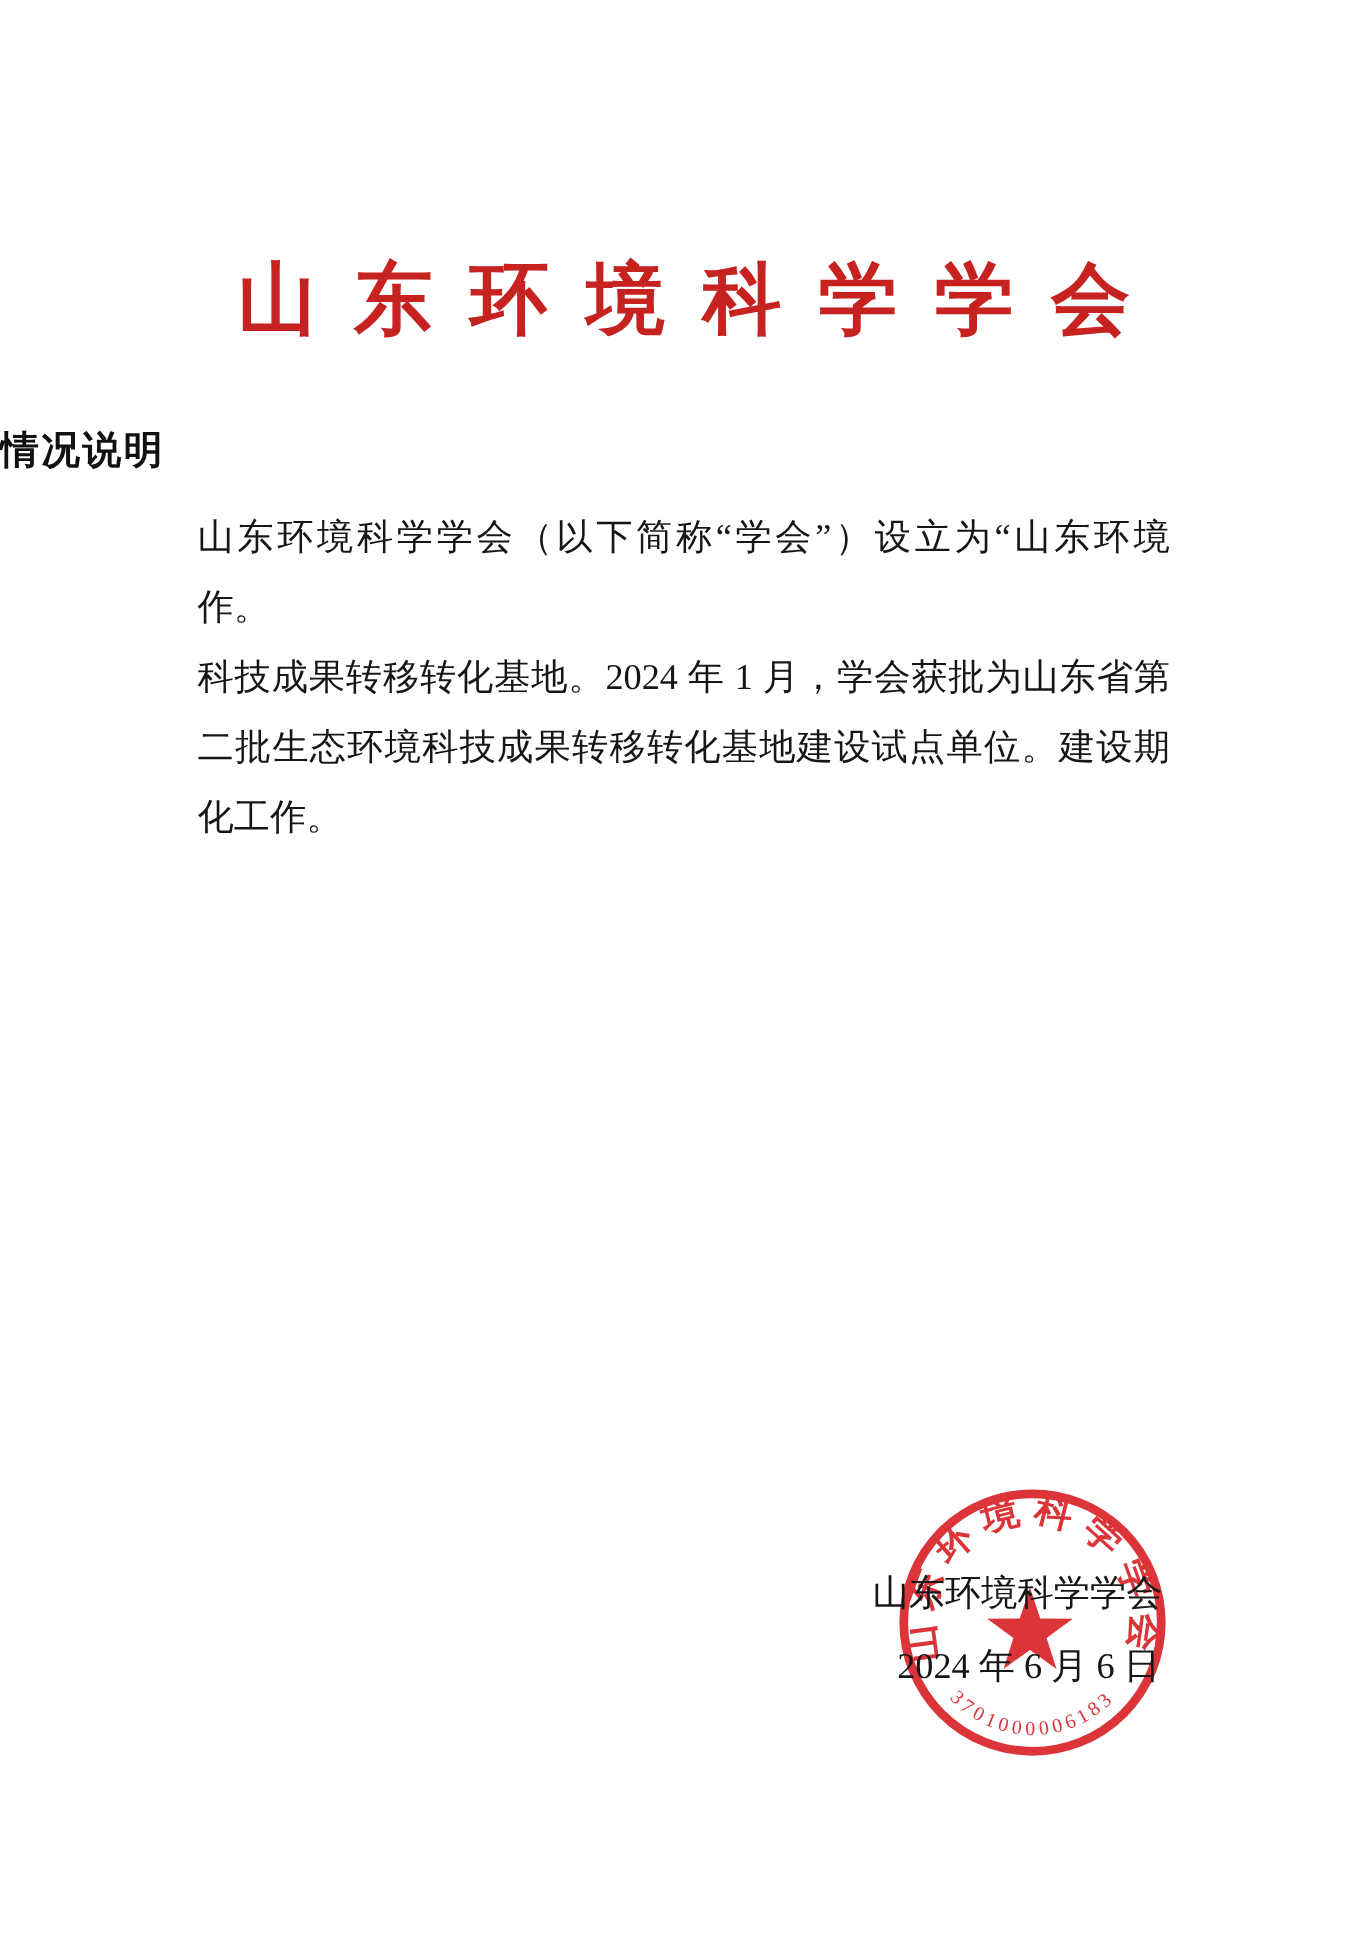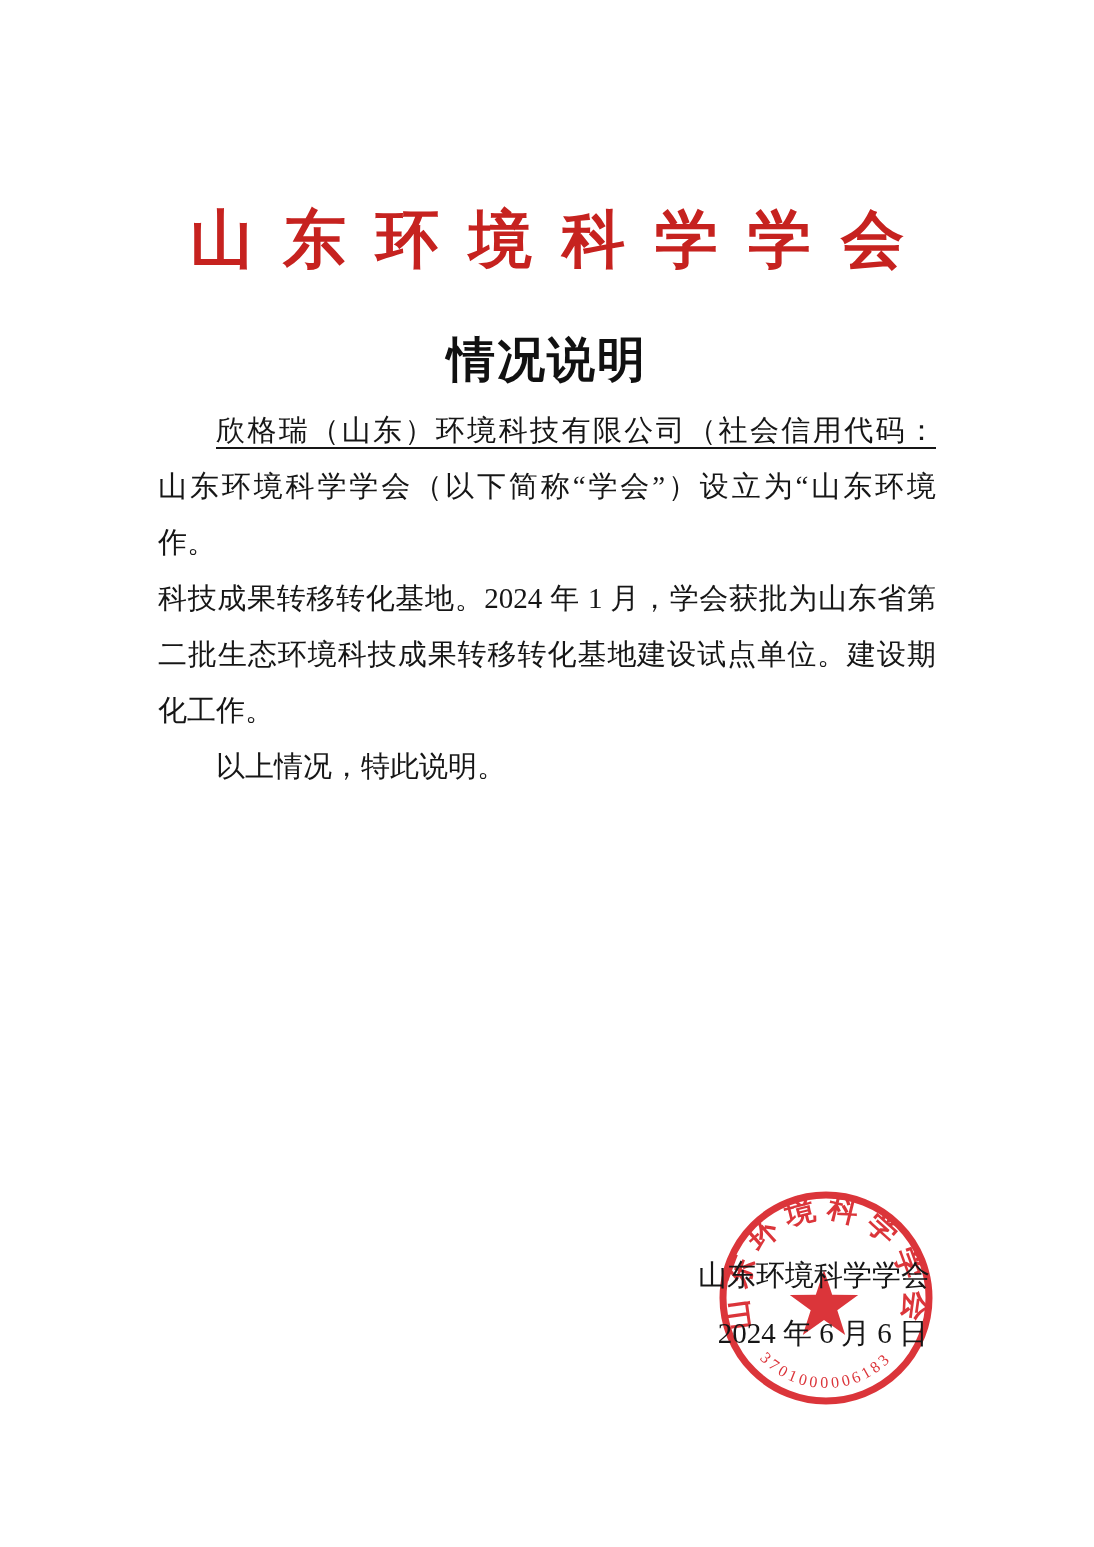--- a/index.html
+++ b/index.html
@@ -14,21 +14,21 @@
   .org-header{
     position:absolute;top:182px;left:0;width:100%;
     text-align:center;
     font-size:63px;line-height:64px;font-weight:bold;
     letter-spacing:30px;padding-left:30px;box-sizing:border-box;
     color:#c6221f;
   }
   
   .doc-title{
     position:absolute;top:310px;left:0;width:100%;
-    text-align:center;font-size:48px;line-height:48px;
+    text-align:left;font-size:31px;line-height:48px;
     font-weight:bold;letter-spacing:2px;color:#111;
   }
   
   .body-block{
     position:absolute;left:158px;top:376px;width:778px;
   }
   .line{
     height:56px;line-height:56px;font-size:29px;
     white-space:nowrap;color:#161616;
   }
@@ -62,27 +62,25 @@
 </head>
 <body>
 
 <div class="page">
 
   <div class="org-header">山东环境科学学会</div>
 
   <div class="doc-title">情况说明</div>
 
   <div class="body-block">
-    <div class="line just indent"><span class="u stretch">欣格瑞（山东）环境科技有限公司（社会信用代码：</span></div>
     <div class="line just">山东环境科学学会（以下简称“学会”）设立为“山东环境</div>
     <div class="line">作。</div>
     <div class="line just">科技成果转移转化基地。2024 年 1 月，学会获批为山东省第</div>
     <div class="line just">二批生态环境科技成果转移转化基地建设试点单位。建设期</div>
     <div class="line">化工作。</div>
-    <div class="line indent">以上情况，特此说明。</div>
   </div>
 
   <div class="sig-org">山东环境科学学会</div>
   <div class="sig-date">2024 年 6 月 6 日</div>
 
   <svg class="seal" viewBox="0 0 228 228" xmlns="http://www.w3.org/2000/svg">
     <defs>
       <path id="ringPath" d="M 44.7 154 A 80 80 0 1 1 183.3 154" fill="none"></path>
       <path id="numPath" d="M 32.4 152 A 90 90 0 0 0 195.6 152" fill="none"></path>
     </defs>

